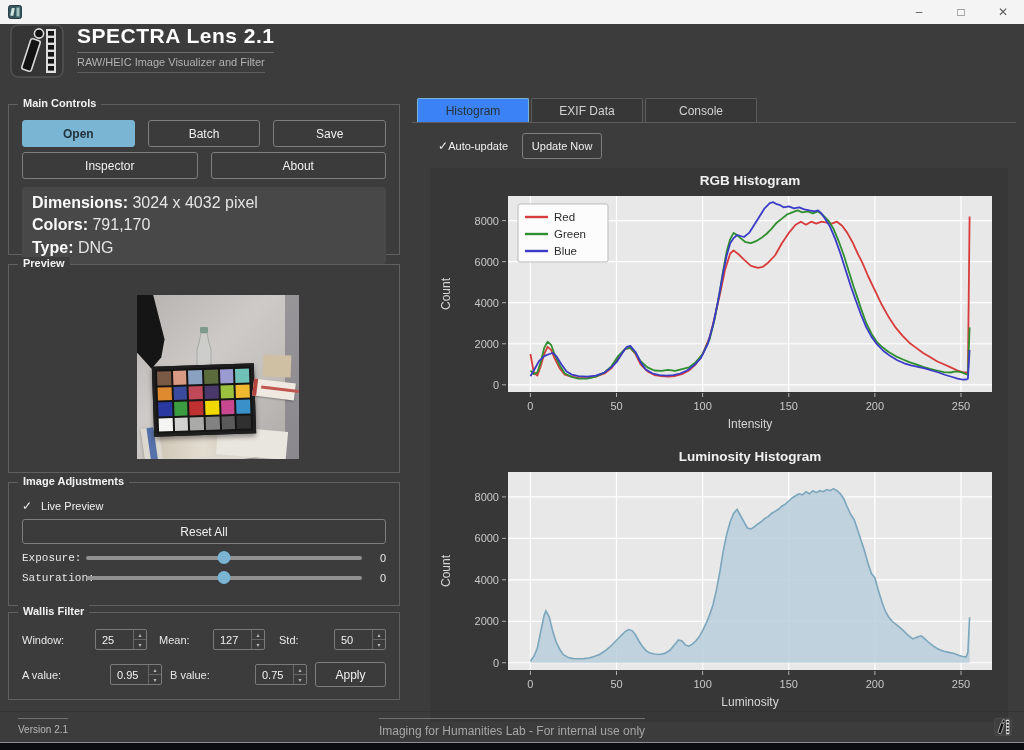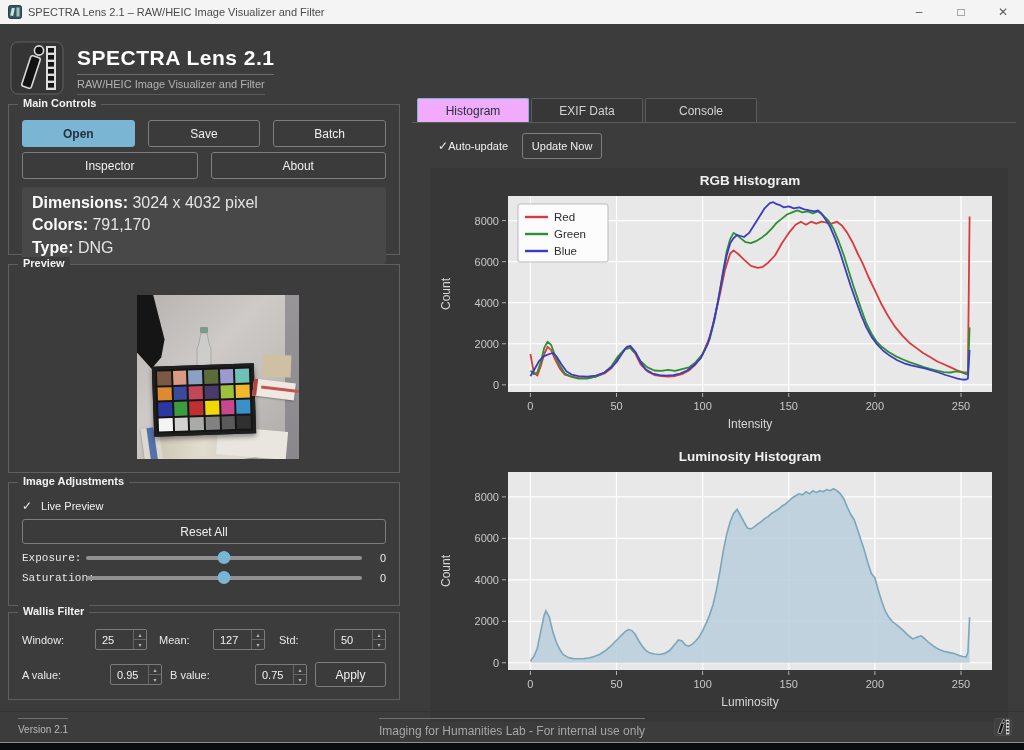--- a/index.html
+++ b/index.html
@@ -11,21 +11,21 @@
   
   .titlebar { position:absolute; top:0; left:0; width:100%; height:24px;
     background:#f4f4f4; display:flex; align-items:center; padding:0 0 0 8px;
     font-size:11px; color:#4a4a4a; }
   .titlebar .appicon { width:14px; height:14px; margin-right:6px; }
   .wincontrols { margin-left:auto; display:flex; height:100%; }
   .winbtn { width:42px; height:100%; display:flex; align-items:center; justify-content:center;
     color:#5a5a5a; font-size:12px; }
   
   .header { position:absolute; top:24px; left:0; width:100%; height:71px;
-    background:#3c3c3c; display:flex; align-items:flex-end; padding-left:10px; gap:13px; }
+    background:#3c3c3c; display:flex; align-items:flex-start; padding-left:10px; gap:13px; }
   .header .logo { width:54px; height:54px; }
   .htitle { font-size:21px; font-weight:bold; color:#fdfdfd; letter-spacing:.5px;
     border-bottom:1px solid #6e6e6e; padding-bottom:4px; width:fit-content; }
   .hsub { font-size:11px; color:#b2b2b2; border-bottom:1px solid #5c5c5c;
     padding:3px 0 4px; width:fit-content; }
   
   .group { position:absolute; border:1px solid #606060; border-radius:0; }
   .gtitle { position:absolute; top:-8px; left:9px; background:#3c3c3c; padding:0 5px;
     font-size:11px; font-weight:bold; color:#f2f2f2; }
   
@@ -82,21 +82,21 @@
   .spin .sarr { width:13px; border-left:1px solid #666; display:flex; flex-direction:column; }
   .spin .sarr span { flex:1; display:flex; align-items:center; justify-content:center;
     font-size:6px; color:#b8b8b8; }
   .spin .sarr span:first-child { border-bottom:1px solid #666; }
   
   .rpanel { position:absolute; left:412px; top:98px; width:604px; height:613px; }
   .tabs { display:flex; gap:2px; padding-left:5px; }
   .tab { width:112px; height:24px; display:flex; align-items:center; justify-content:center;
     font-size:12px; background:#373737; border:1px solid #5c5c5c; border-bottom:none;
     border-radius:2px 2px 0 0; color:#d2d2d2; }
-  .tab.active { background:#f0abfc; border-color:#7ab5d3; color:#263238;text-align:center; }
+  .tab.active { background:#3b82f6; border-color:#7ab5d3; color:#263238;text-align:center; }
   .pane { border-top:1px solid #5c5c5c; padding-top:7px; height:589px; }
   .hcontrols { display:flex; align-items:center; gap:14px; margin:3px 0 9px 26px;
     font-size:11px; color:#f0f0f0; }
   .hcontrols .chk { margin-right:-6px; font-size:12px; }
   .updatebtn { width:80px; height:26px; font-size:11px; }
   .chart-panel { margin-left:18px; width:578px; background:#373737; }
   
   .statusbar { position:absolute; left:0; top:711px; width:100%; height:31px;
     border-top:1px solid #333; display:flex; align-items:flex-start; color:#b8b8b8; }
   .sitem { border-top:1px solid #707070; padding-top:5px; margin-top:6px; font-size:10px; }
@@ -111,21 +111,20 @@
 <body>
 
 <div id="app">
 
   <div class="titlebar">
     <svg class="appicon" viewBox="0 0 14 14">
       <rect x="0.5" y="0.5" width="13" height="13" rx="2" fill="#35565e" stroke="#27424a"></rect>
       <rect x="3" y="3" width="3" height="8" fill="#cfe6de" transform="rotate(12 5 7)"></rect>
       <rect x="8.5" y="2.5" width="3" height="9" fill="#9fc4bb"></rect>
     </svg>
-    <span>SPECTRA Lens 2.1 – RAW/HEIC Image Visualizer and Filter</span>
     <div class="wincontrols">
       <span class="winbtn">–</span>
       <span class="winbtn">□</span>
       <span class="winbtn">✕</span>
     </div>
   </div>
 
   <div class="header">
     <svg class="logo" viewBox="0 0 54 54">
       <rect x="1" y="1" width="52" height="52" rx="7" fill="#353535" stroke="#6a6a6a" stroke-width="0.8"></rect>
@@ -142,22 +141,22 @@
     <div>
       <div class="htitle">SPECTRA Lens 2.1</div>
       <div class="hsub">RAW/HEIC Image Visualizer and Filter</div>
     </div>
   </div>
 
   <div class="group" style="left:8px; top:104px; width:392px; height:151px;">
     <span class="gtitle">Main Controls</span>
     <div class="btnrow">
       <div class="btn primary">Open</div>
+      <div class="btn">Batch</div>
       <div class="btn">Save</div>
-      <div class="btn">Batch</div>
     </div>
     <div class="btnrow" style="margin-top:5px;">
       <div class="btn">Inspector</div>
       <div class="btn">About</div>
     </div>
     <div class="infobox">
       <div><b>Dimensions:</b> <span>3024 x 4032 pixel</span></div>
       <div><b>Colors:</b> <span>791,170</span></div>
       <div><b>Type:</b> <span>DNG</span></div>
     </div>

